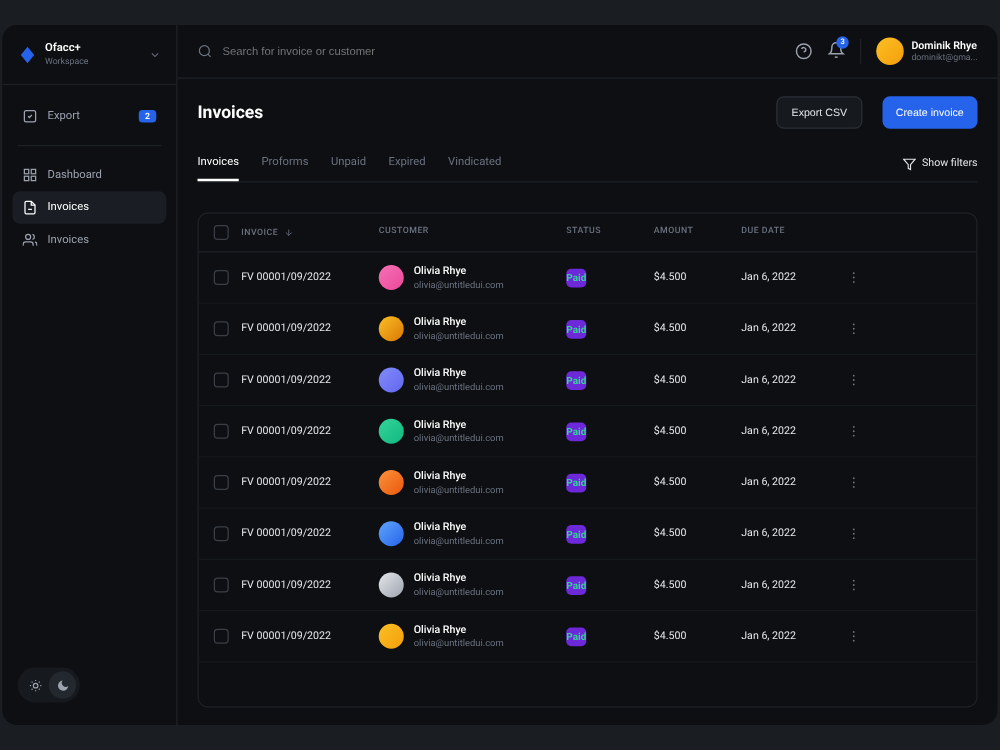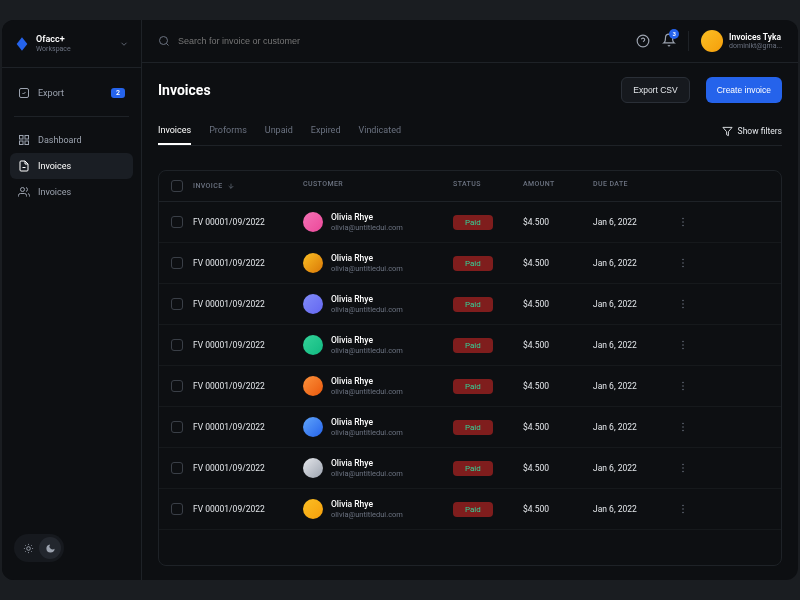--- a/index.html
+++ b/index.html
@@ -69,21 +69,21 @@
 .c0{background:linear-gradient(135deg,#f472b6,#ec4899)}
 .c1{background:linear-gradient(135deg,#fbbf24,#d97706)}
 .c2{background:linear-gradient(135deg,#818cf8,#6366f1)}
 .c3{background:linear-gradient(135deg,#34d399,#10b981)}
 .c4{background:linear-gradient(135deg,#fb923c,#ea580c)}
 .c5{background:linear-gradient(135deg,#60a5fa,#2563eb)}
 .c6{background:linear-gradient(135deg,#e5e7eb,#9ca3af)}
 .c7{background:linear-gradient(135deg,#fbbf24,#f59e0b)}
 .cust-name{color:#fff;font-size:8.5px;font-weight:500;line-height:1.2}
 .cust-email{color:#6b7280;font-size:7.5px;line-height:1.2}
-.status-badge{display:inline-flex;padding:3px 12px;border-radius:4px;background:#7f1d1d;color:#34d399;font-size:8px;font-weight:400}
+.status-badge{display:inline-flex;padding:3px 0;border-radius:4px;background:#6d28d9;color:#34d399;font-size:8px;font-weight:700}
 .amount{color:#e4e7eb;font-size:8.5px}
 .due{color:#e4e7eb;font-size:8.5px}
 .more{color:#6b7280;cursor:pointer;width:12px;height:12px}
 </style>
 </head>
 <body>
 
 <div class="app">
 
   <aside class="sidebar">
@@ -180,21 +180,21 @@
         <svg class="top-icon" viewBox="0 0 24 24" fill="none" stroke="currentColor" stroke-width="2">
             <path d="M18 8A6 6 0 0 0 6 8c0 7-3 9-3 9h18s-3-2-3-9"></path>
             <path d="M13.73 21a2 2 0 0 1-3.46 0"></path>
           </svg>
         <span class="notif-dot">3</span>
       </div>
       <div class="vdiv"></div>
       <div class="user">
         <div class="avatar"></div>
         <div class="user-txt">
-          <div class="user-name">Invoices Tyka</div>
+          <div class="user-name">Dominik Rhye</div>
           <div class="user-email">dominikt@gma...</div>
         </div>
       </div>
     </div>
 
     <div class="content">
       <div class="header-row">
         <h1 class="page-title">Invoices</h1>
         <div class="actions">
           <button class="btn btn-secondary">Export CSV</button>

